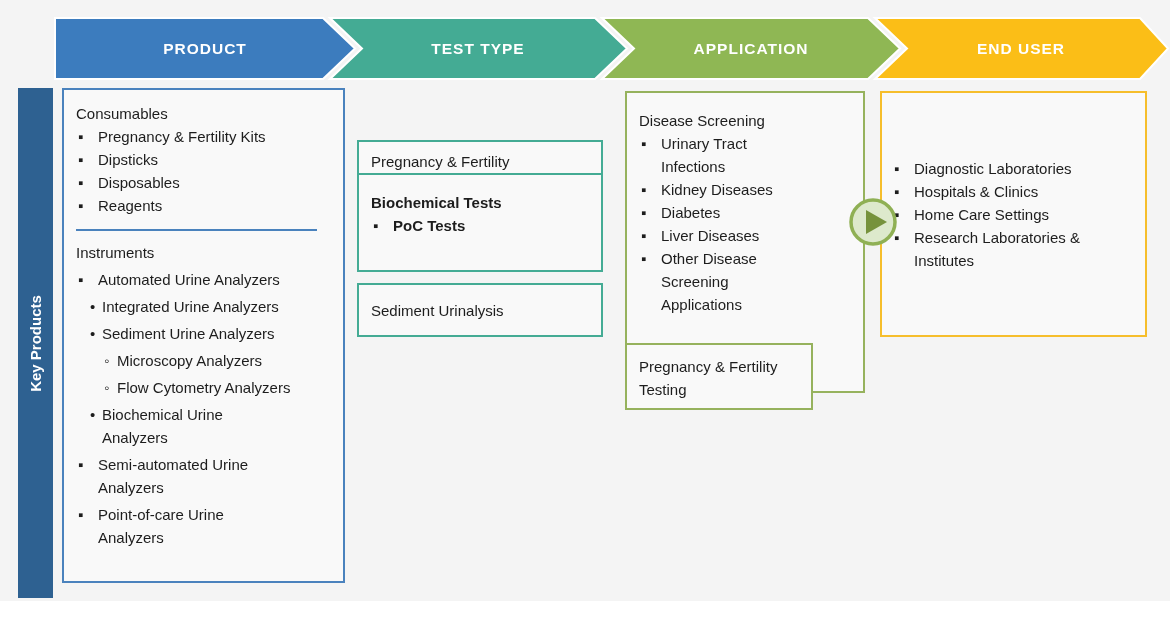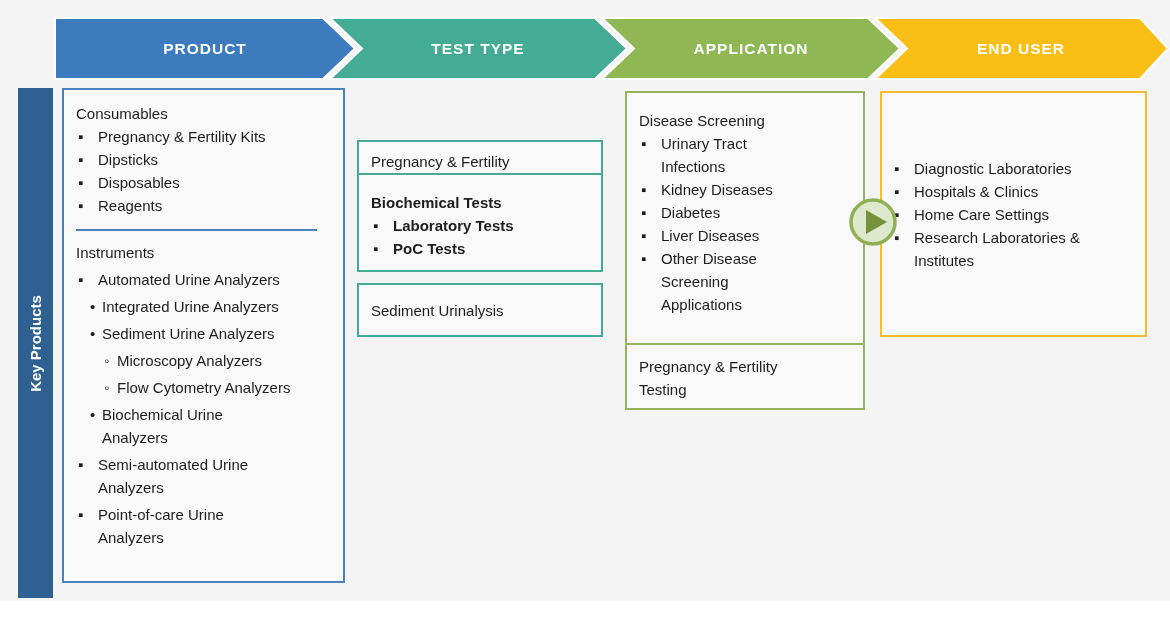--- a/index.html
+++ b/index.html
@@ -13,21 +13,21 @@
   .sidebar{position:absolute;left:18px;top:88px;width:35px;height:510px;
     background:var(--sidebar-blue,#2e6191);display:flex;align-items:center;justify-content:center;}
   .sidebar .vert{transform:rotate(-90deg);white-space:nowrap;color:#fff;font-weight:bold;font-size:15px;}
 
   .box{position:absolute;background:var(--box-fill,#f9f9f9);box-sizing:border-box;font-size:15px;line-height:23px;}
   .box-product{left:62px;top:88px;width:283px;height:495px;border:2px solid var(--product-border,#4a82bd);padding:12px 10px 0 12px;}
   .box-tt1{left:357px;top:95px;width:246px;height:66px;border:2px solid var(--test-border,#44ab94);padding:8px 10px 0 12px;margin-top:45px;}
   .box-tt2{left:357px;top:173px;width:246px;height:99px;border:2px solid var(--test-border,#44ab94);padding:16px 10px 0 12px;font-weight:bold;}
   .box-tt3{left:357px;top:283px;width:246px;height:54px;border:2px solid var(--test-border,#44ab94);padding:0 10px 0 12px;display:flex;align-items:center;}
   .box-ap1{left:625px;top:91px;width:240px;height:302px;border:2px solid var(--application-border,#96b25d);padding:16px 10px 0 12px;}
-  .box-ap2{left:625px;top:343px;width:240px;height:67px;border:2px solid var(--application-border,#96b25d);padding:10px 10px 0 12px;}
+  .box-ap2{left:625px;top:343px;width:188px;height:67px;border:2px solid var(--application-border,#96b25d);padding:10px 10px 0 12px;}
   .box-eu{left:880px;top:91px;width:267px;height:246px;border:2px solid var(--enduser-border,#f6be2c);padding:0 10px;display:flex;flex-direction:column;justify-content:center;}
 
   .group-title{line-height:23px;}
   ul.blist{list-style:none;margin:0;padding:0;}
   ul.blist li{position:relative;line-height:23px;}
   li.lv1{padding-left:22px;}
   li.lv1::before{content:"▪";position:absolute;left:2px;top:0;}
   li.lv2{padding-left:26px;}
   li.lv2::before{content:"•";position:absolute;left:14px;top:0;}
   li.lv3{padding-left:41px;}
@@ -83,21 +83,20 @@
       <li class="lv1 w165">Point-of-care Urine Analyzers</li>
     </ul>
   </div>
 
   <div class="box box-tt1">
     <div class="group-title w165">Pregnancy &amp; Fertility Tests</div>
   </div>
   <div class="box box-tt2">
     <div class="group-title">Biochemical Tests</div>
     <ul class="blist">
-      <li class="lv1">Laboratory Tests</li>
       <li class="lv1">PoC Tests</li>
     </ul>
   </div>
   <div class="box box-tt3">
     <div class="group-title">Sediment Urinalysis</div>
   </div>
 
   <div class="box box-ap1">
     <div class="group-title">Disease Screening</div>
     <ul class="blist">

